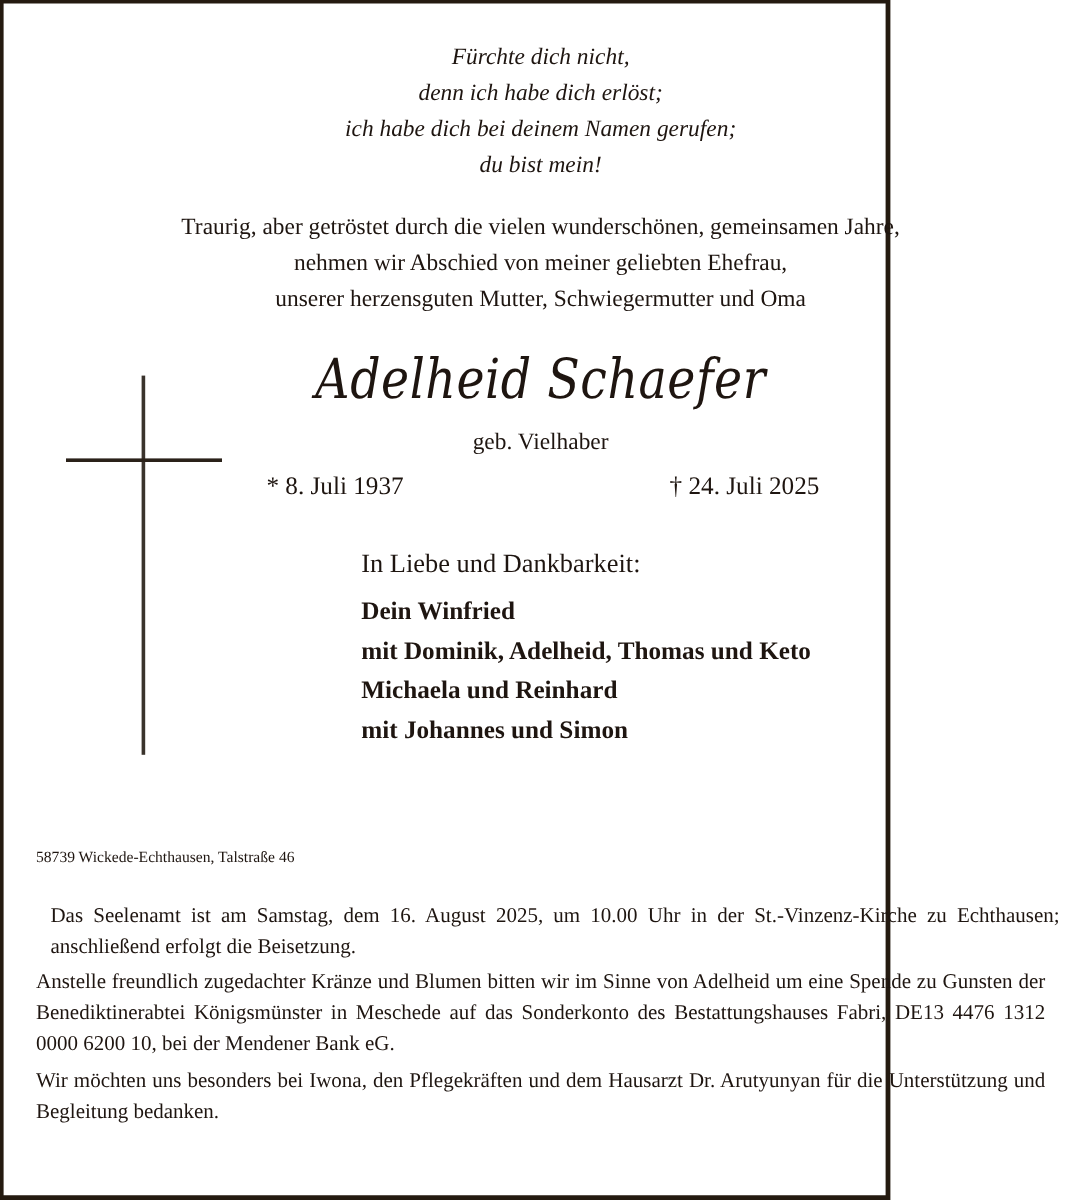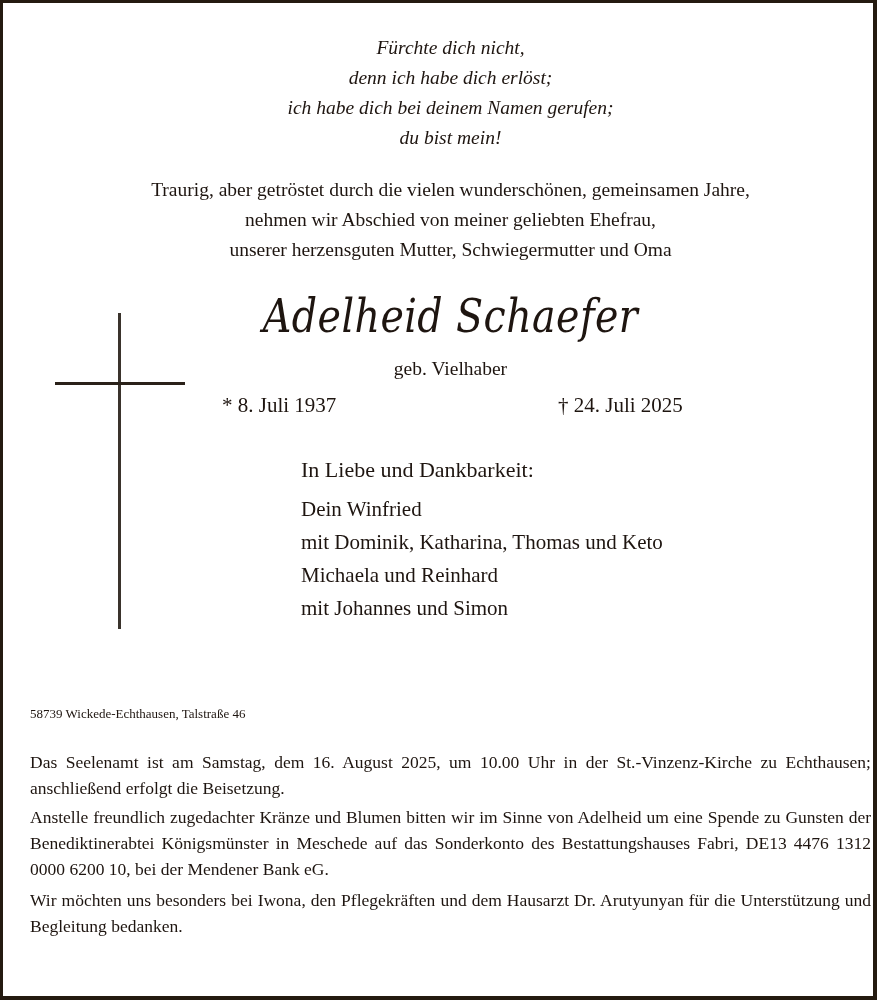--- a/index.html
+++ b/index.html
@@ -1,18 +1,18 @@
 <!DOCTYPE html>
 <html><head>
 <meta charset="utf-8">
 <style>
   html, body { margin: 0; padding: 0; background: #ffffff; }
   body { width: 895px; height: 1000px; position: relative; overflow: hidden; }
   .frame {
-    position: absolute; left: 0; top: 0; width: 877px; height: 1000px;
+    position: absolute; left: 0; top: 0; width: 742px; height: 1000px;
     box-sizing: border-box;
     border-left: 3px solid #241a10;
     border-top: 3px solid #241a10;
     border-right: 4px solid #241a10;
     border-bottom: 4px solid #241a10;
     background: #fff;
   }
   .serif { font-family: "Liberation Serif", "DejaVu Serif", serif; color: #1e1510; }
   .center { position: absolute; left: 0; width: 895px; text-align: center; }
   .verse { top: 30px; font-style: italic; font-size: 19.5px; line-height: 30px; }
@@ -20,25 +20,25 @@
   .name {
     top: 283px; font-style: italic; font-size: 46px; line-height: 60px;
     letter-spacing: 0.5px; font-family: "DejaVu Serif", "Liberation Serif", serif;
     transform: scaleX(0.86); transform-origin: center;
   }
   .maiden { top: 353px; font-size: 19.5px; line-height: 26px; }
   .date { position: absolute; top: 389px; font-size: 21px; line-height: 26px; }
   .born { left: 219px; }
   .died { left: 555px; }
   .thanks { position: absolute; left: 298px; top: 453px; font-size: 22px; line-height: 28px; }
-  .family { position: absolute; left: 298px; top: 490px; font-size: 21px; line-height: 33px; font-weight: normal; }
+  .family { position: absolute; left: 298px; top: 490px; font-size: 21px; line-height: 33px; font-weight: bold; }
   .family div { white-space: nowrap; }
   .address { position: absolute; left: 27px; top: 698px; font-size: 13px; line-height: 26px; }
   .para { position: absolute; left: 27px; width: 841px; font-size: 17.5px; line-height: 26px; text-align: justify; }
-  .p1 { top: 746px; }
+  .p1 { top: 746px; margin-left: 12px; }
   .p2 { top: 801px; }
   .p3 { top: 884px; }
   .p4 { top: 944px; }
   .cross-v { position: absolute; left: 115px; top: 310px; width: 3px; height: 316px; background: #3a332c; }
   .cross-h { position: absolute; left: 52px; top: 379px; width: 130px; height: 3px; background: #2a2119; }
 </style>
 </head>
 <body>
 
 <div class="frame">
@@ -63,21 +63,21 @@
 
   <div class="center serif name">Adelheid Schaefer</div>
   <div class="center serif maiden">geb. Vielhaber</div>
 
   <div class="serif date born">* 8. Juli 1937</div>
   <div class="serif date died">† 24. Juli 2025</div>
 
   <div class="serif thanks">In Liebe und Dankbarkeit:</div>
   <div class="serif family">
     <div>Dein Winfried</div>
-    <div>mit Dominik, Katharina, Thomas und Keto</div>
+    <div>mit Dominik, Adelheid, Thomas und Keto</div>
     <div>Michaela und Reinhard</div>
     <div>mit Johannes und Simon</div>
   </div>
 
   <div class="serif address">58739 Wickede-Echthausen, Talstraße 46</div>
 
   <div class="serif para p1">Das Seelenamt ist am Samstag, dem 16. August 2025, um 10.00 Uhr in der St.-Vinzenz-Kirche zu Echthausen; anschließend erfolgt die Beisetzung.</div>
   <div class="serif para p2">Anstelle freundlich zugedachter Kränze und Blumen bitten wir im Sinne von Adelheid um eine Spende zu Gunsten der Benediktinerabtei Königsmünster in Meschede auf das Sonderkonto des Bestattungshauses Fabri, DE13 4476 1312 0000 6200 10, bei der Mendener Bank eG.</div>
   <div class="serif para p3">Wir möchten uns besonders bei Iwona, den Pflegekräften und dem Hausarzt Dr. Arutyunyan für die Unterstützung und Begleitung bedanken.</div>
 

